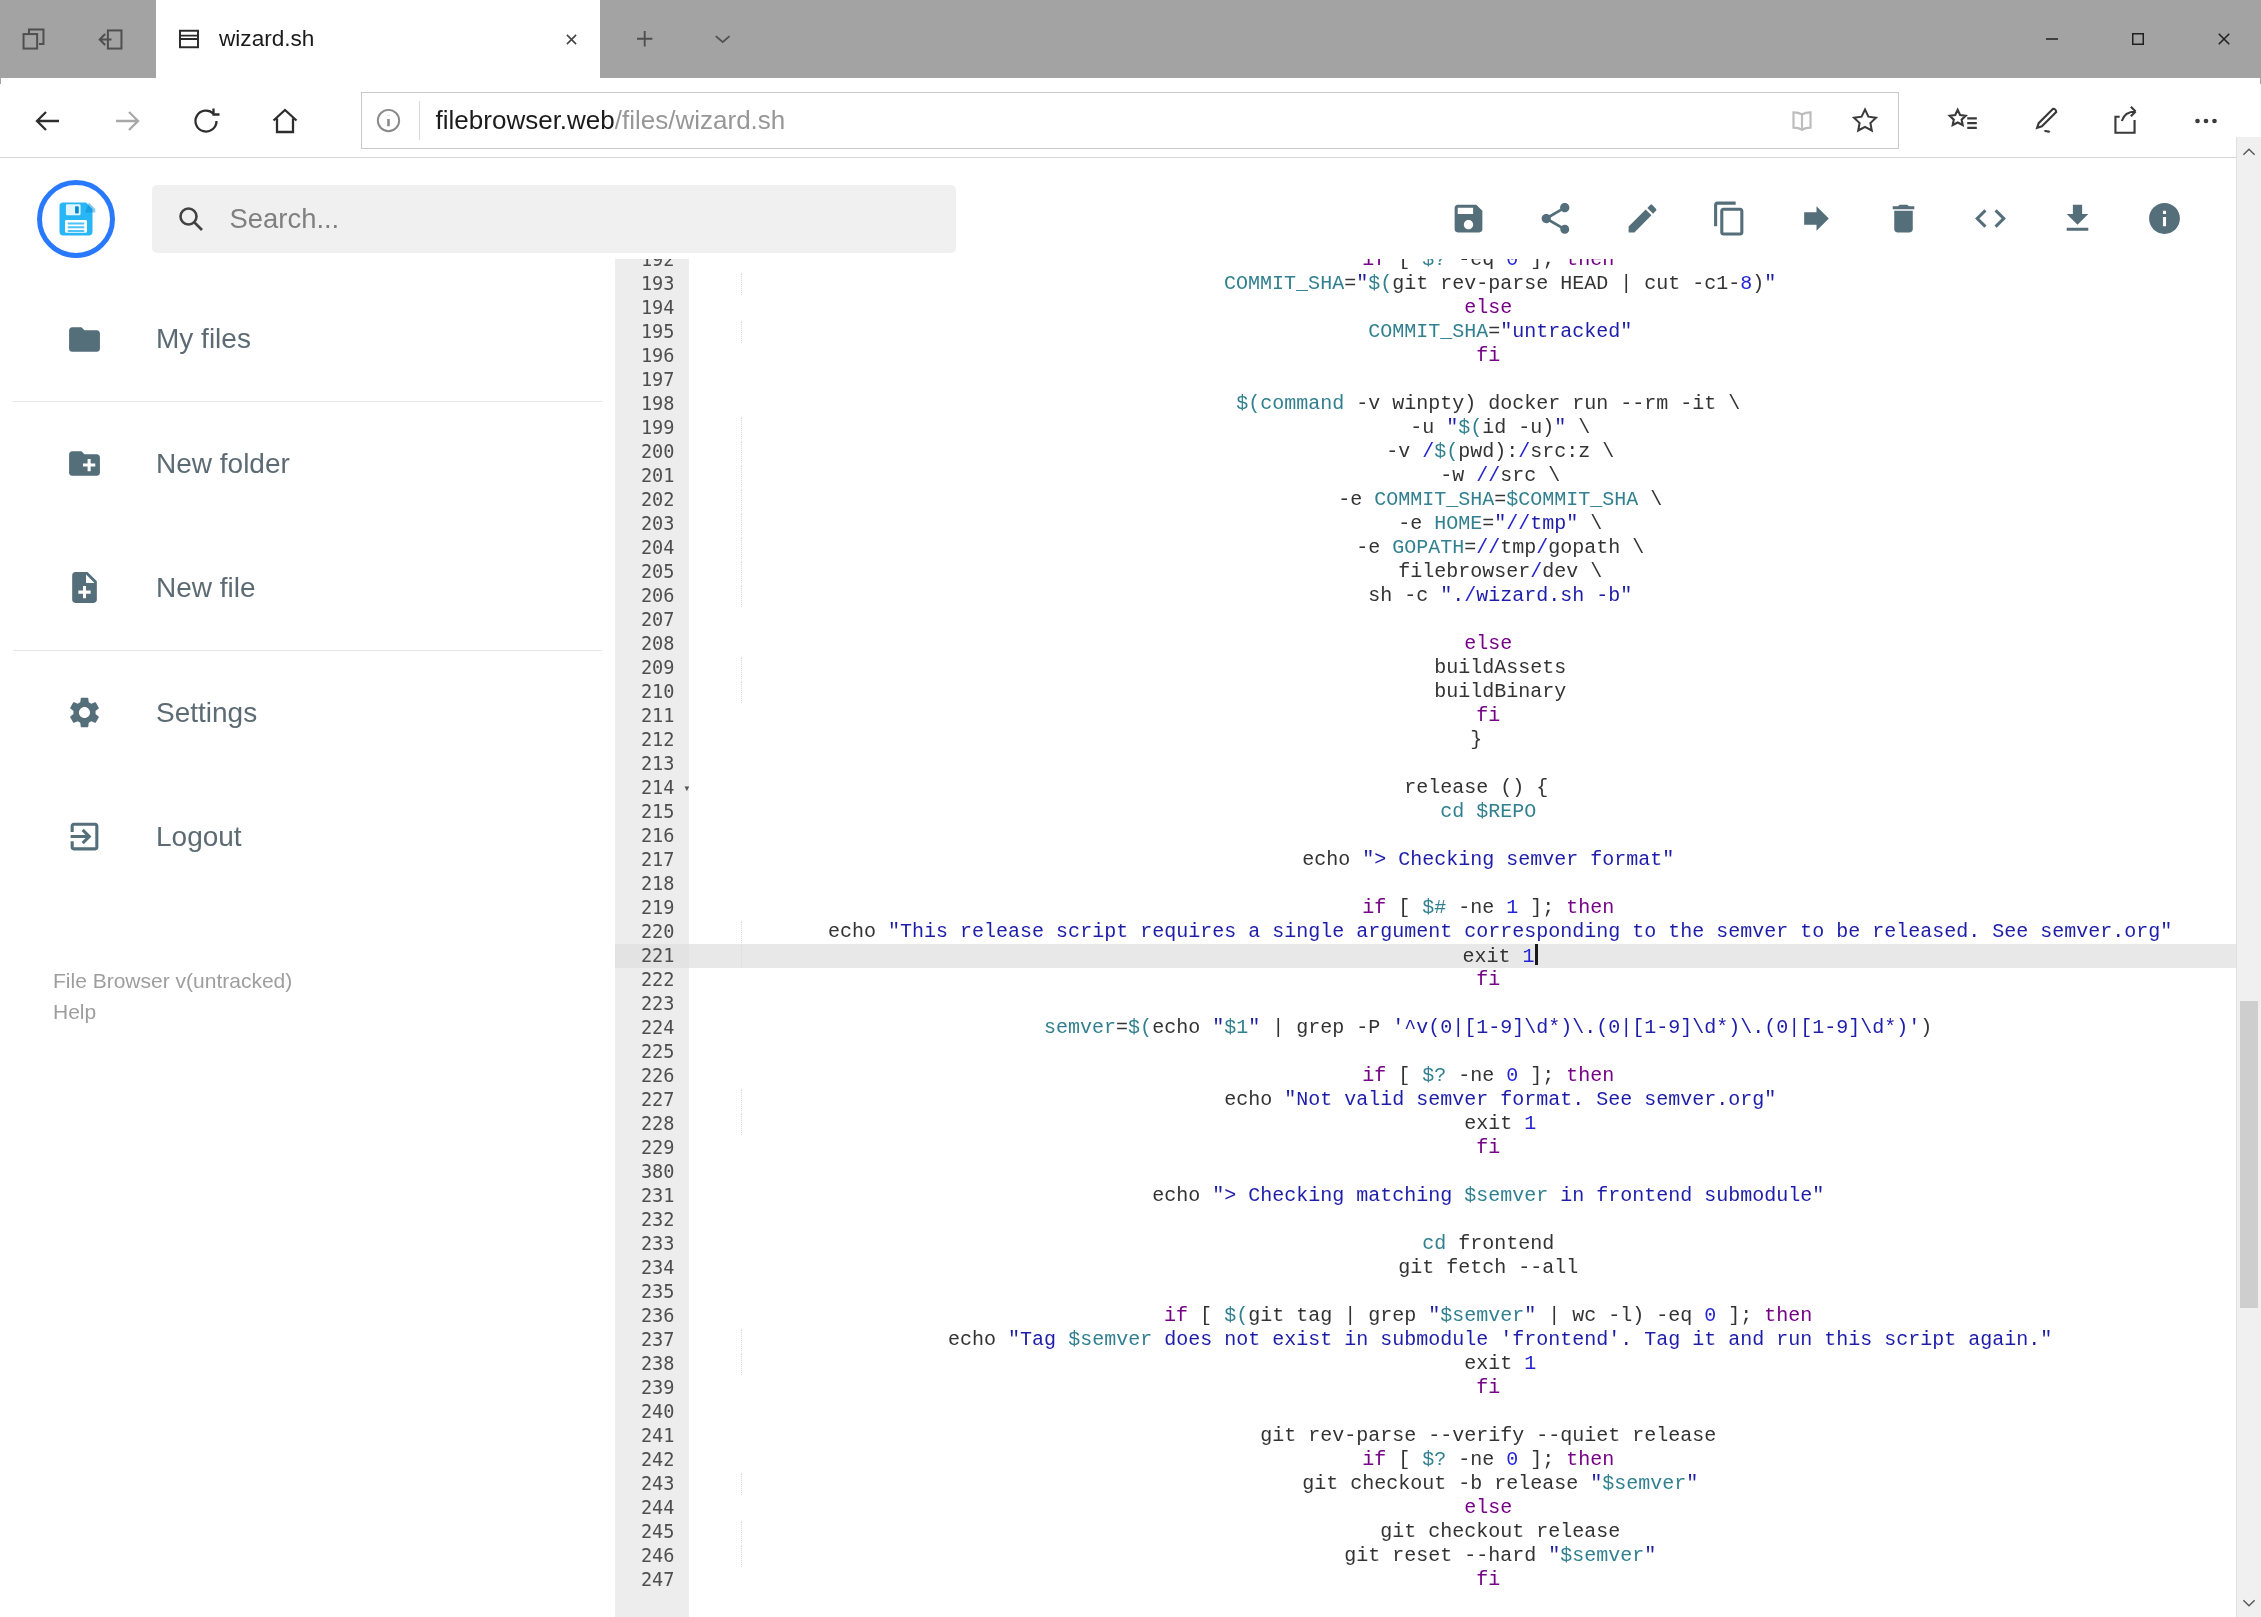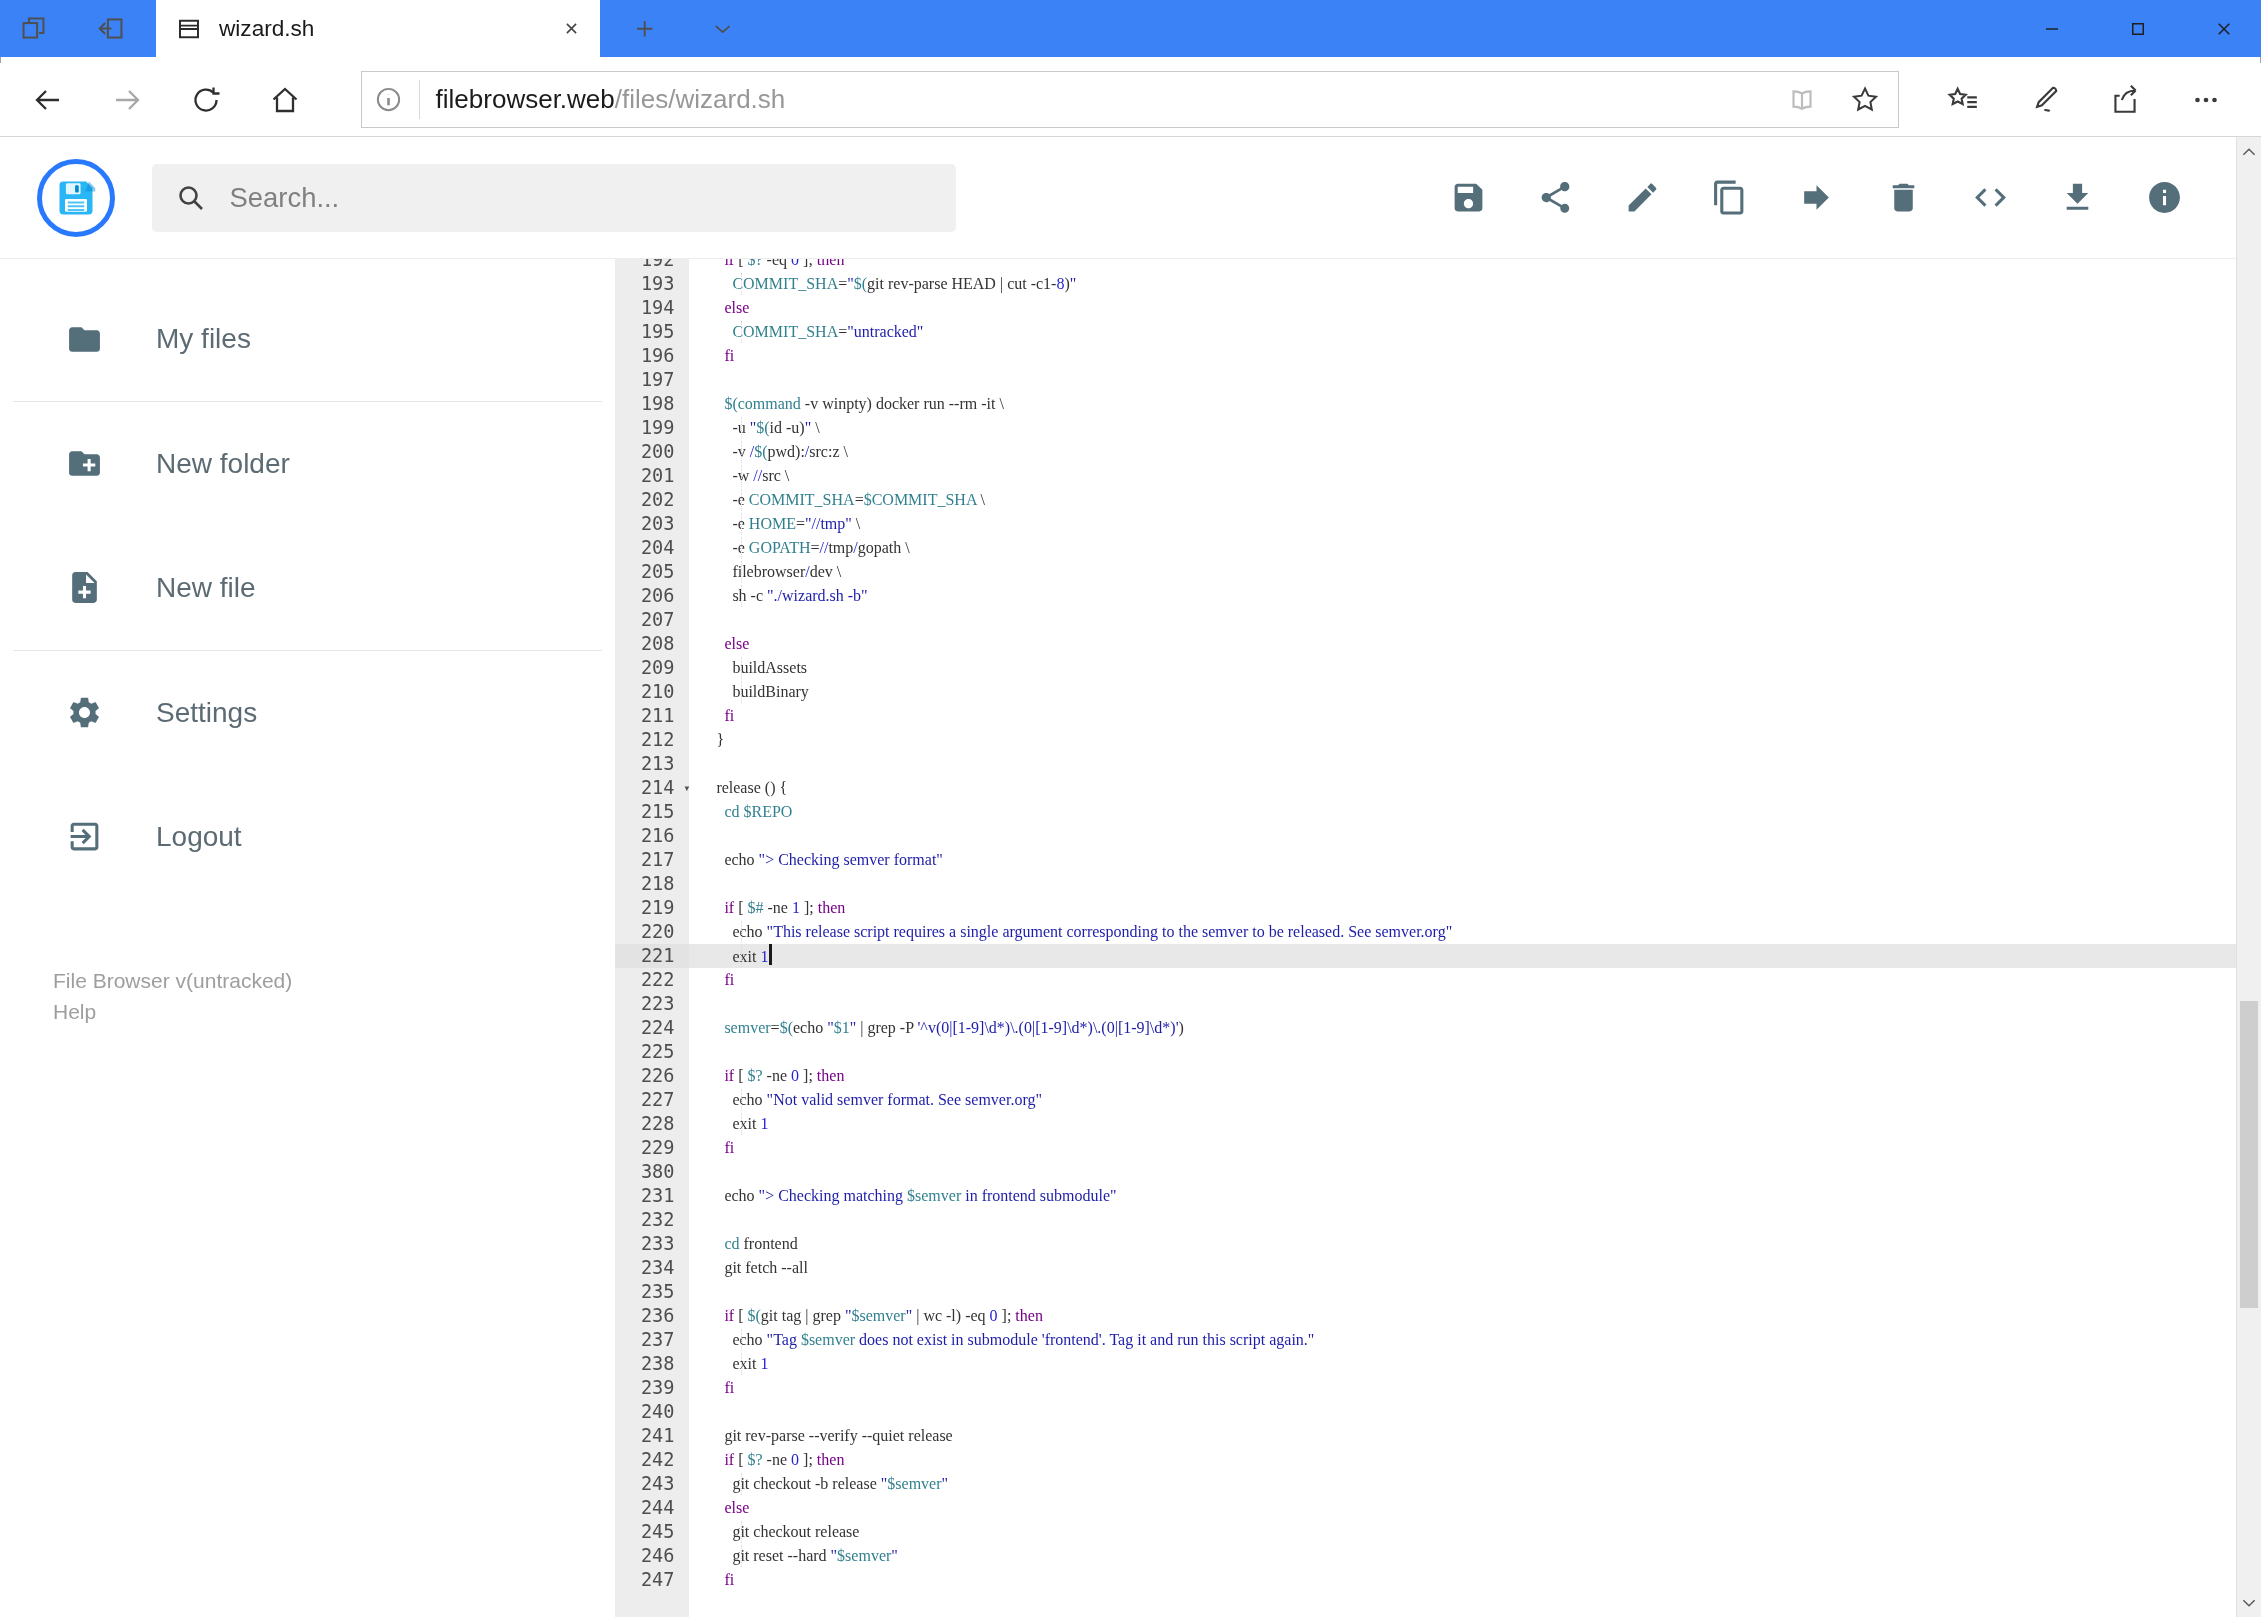--- a/index.html
+++ b/index.html
@@ -1,19 +1,19 @@
 <!DOCTYPE html>
 <html style="--accent: #2979ff; --slate: #546e7a; --c-d: #333333; --c-k: #770088; --c-s: #1d1daa; --c-v: #31808f; --c-n: #2424d4;font-size:13px"><head>
 <meta charset="utf-8">
 <style>
   html,body{margin:0;padding:0;background:#e8e8e8;}
   .screen{position:relative;width:2261px;height:1617px;background:#fff;overflow:hidden;
           font-family:"Liberation Sans",sans-serif;box-shadow:inset 0 0 0 0.8px #8f8f8f;}
   
-  .titlebar{height:57px;background:#3b82f6;display:flex;align-items:stretch;gap:12px;}
+  .titlebar{height:78px;background:#a3a3a3;display:flex;align-items:stretch;gap:12px;}
   .tb-btn{width:66px;display:flex;align-items:center;justify-content:center;color:#4f4f4f;}
   .tab{width:405px;background:#fff;display:flex;align-items:center;padding:0 18px 0 21px;}
   .tab-title{font-size:22.6px;color:#1a1a1a;margin-left:18px;}
   .tab-close{margin-left:auto;color:#444;display:flex;}
   .win-btn{width:74px;display:flex;align-items:center;justify-content:center;color:#1f1f1f;}
   .spacer{flex:1;}
   
   .navbar{height:73px;background:#fff;border-bottom:0.8px solid #d6d6d6;display:flex;align-items:center;padding-left:8px;margin-top:6px;}
   .nav-btn{width:79px;height:65px;display:flex;align-items:center;justify-content:center;color:#2e2e2e;}
   .nav-btn.disabled{color:#a8a8a8;}
@@ -49,21 +49,21 @@
   .editor{position:relative;flex:1;background:#fff;overflow:hidden;}
   .gutter{position:absolute;left:0;top:0;bottom:0;width:74px;background:#ededed;}
   .gutter-in,.codearea{position:absolute;top:-11.3px;}
   .gutter-in{left:0;right:0;}
   .codearea{left:74px;right:0;}
   .ln{height:24px;line-height:24px;text-align:right;padding-right:14.5px;position:relative;
       font-family:"DejaVu Sans Mono",monospace;font-size:18.6px;color:#4e4e4e;}
   .ln .fold{position:absolute;right:-1.6px;top:0;font-size:12px;color:#555;}
   .ln.active{background:#e3e3e3;}
   .cl{height:24px;line-height:24px;white-space:pre;padding-left:27.4px;position:relative;
-      font-family:Liberation Serif, serif;font-size:16px;color:var(--c-d,#333);}
+      font-family:Liberation Mono, monospace;font-size:20px;color:var(--c-d,#333);text-align:center;}
   .cl.active{background:#e8e8e8;}
   .guide{position:absolute;left:52px;top:0.8px;bottom:0.8px;border-left:1.6px dotted #d8d8d8;}
   .tk-d{color:var(--c-d,#333);}
   .tk-k{color:var(--c-k,#770088);}
   .tk-s{color:var(--c-s,#1d1daa);}
   .tk-v{color:var(--c-v,#31808f);}
   .tk-n{color:var(--c-n,#2424d4);}
   .caret{display:inline-block;width:2.4px;height:21px;background:#1a1a1a;vertical-align:-3.2px;margin-left:0.8px;}
   
   .vscroll{position:absolute;top:137px;right:0;bottom:0;width:25px;background:#f0f0f0;border-left:0.8px solid #e0e0e0;box-sizing:border-box;}

